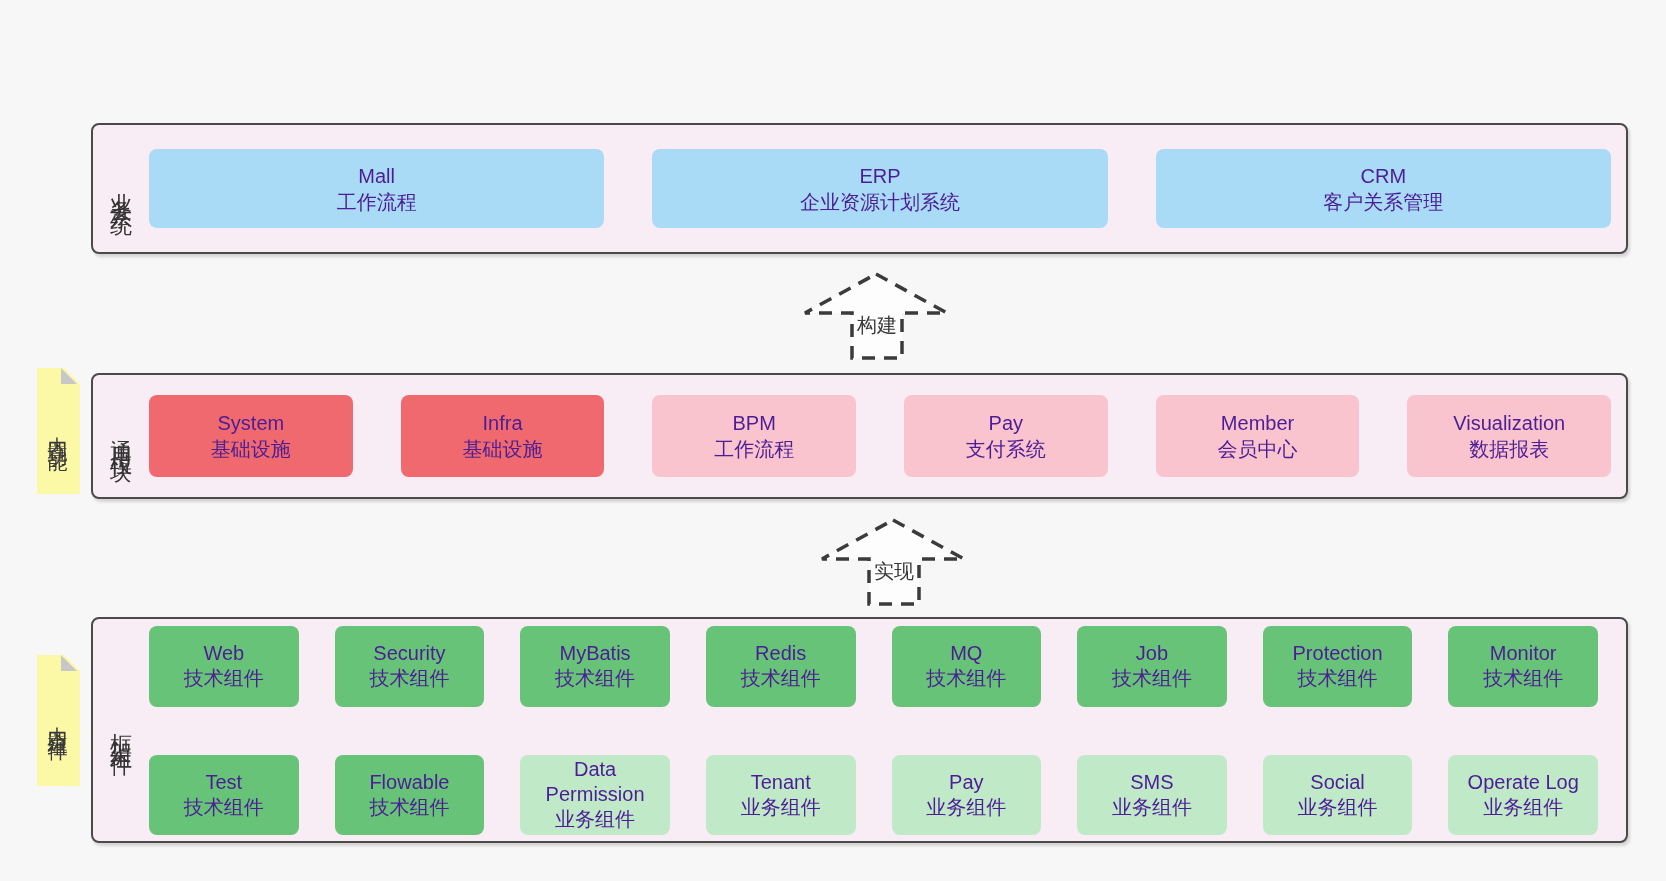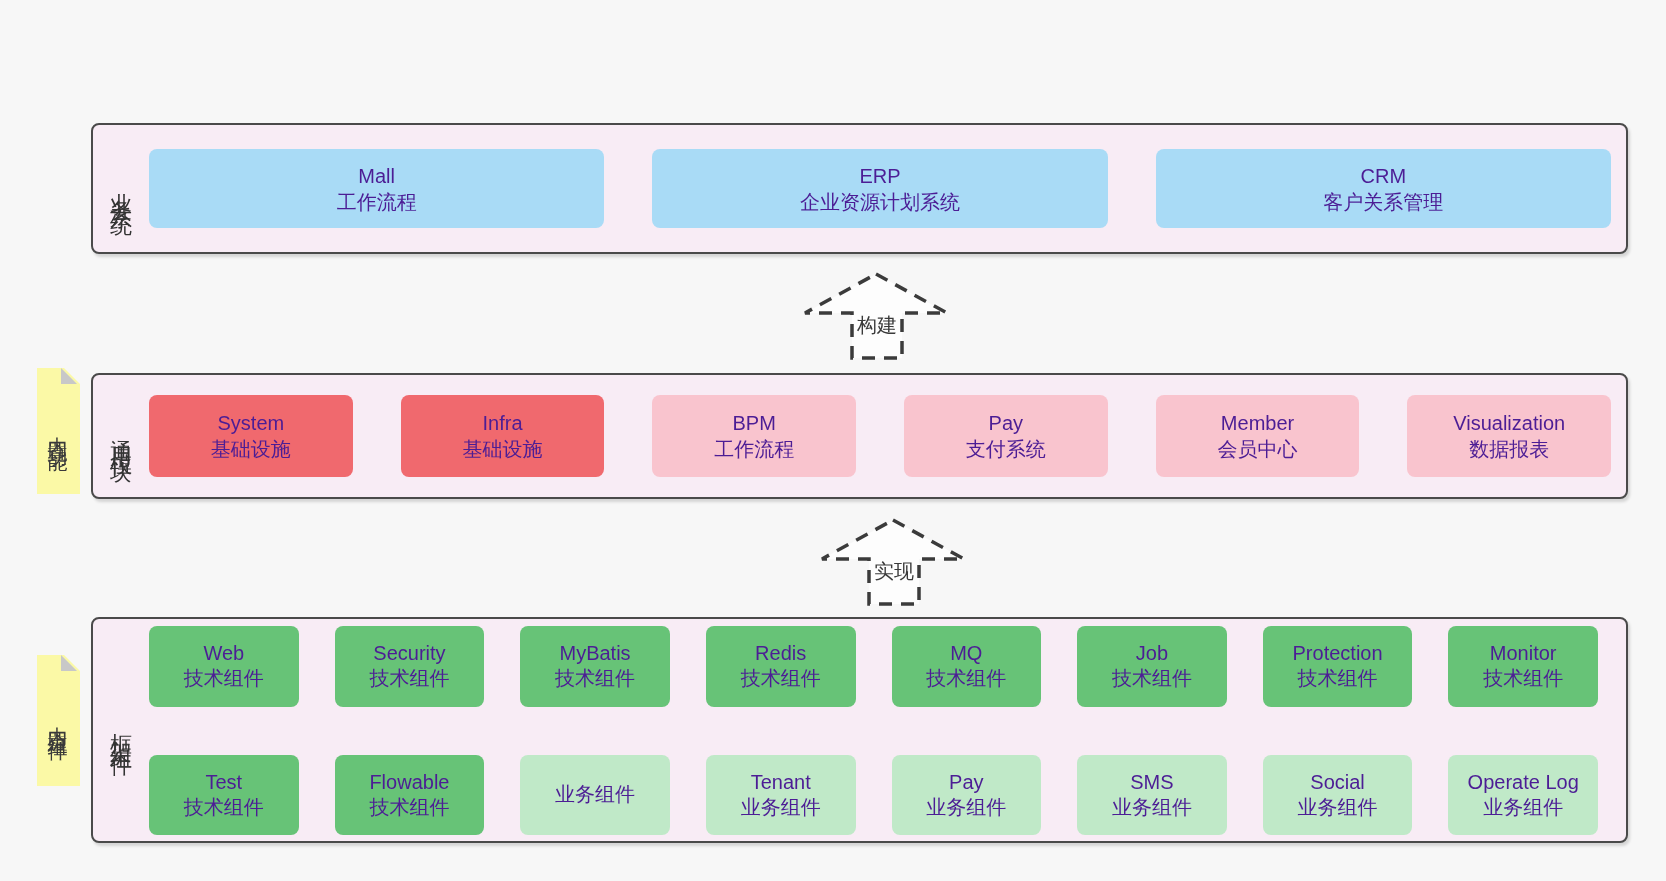--- a/index.html
+++ b/index.html
@@ -210,20 +210,21 @@
       <div class="box-row box-row-2">
         <div class="box box-green">
           <div class="box-name">Test</div>
           <div class="box-desc">技术组件</div>
         </div>
         <div class="box box-green">
           <div class="box-name">Flowable</div>
           <div class="box-desc">技术组件</div>
         </div>
         <div class="box box-lightgreen">
+          <div class="box-name">Data Permission</div>
           <div class="box-desc">业务组件</div>
         </div>
         <div class="box box-lightgreen">
           <div class="box-name">Tenant</div>
           <div class="box-desc">业务组件</div>
         </div>
         <div class="box box-lightgreen">
           <div class="box-name">Pay</div>
           <div class="box-desc">业务组件</div>
         </div>

